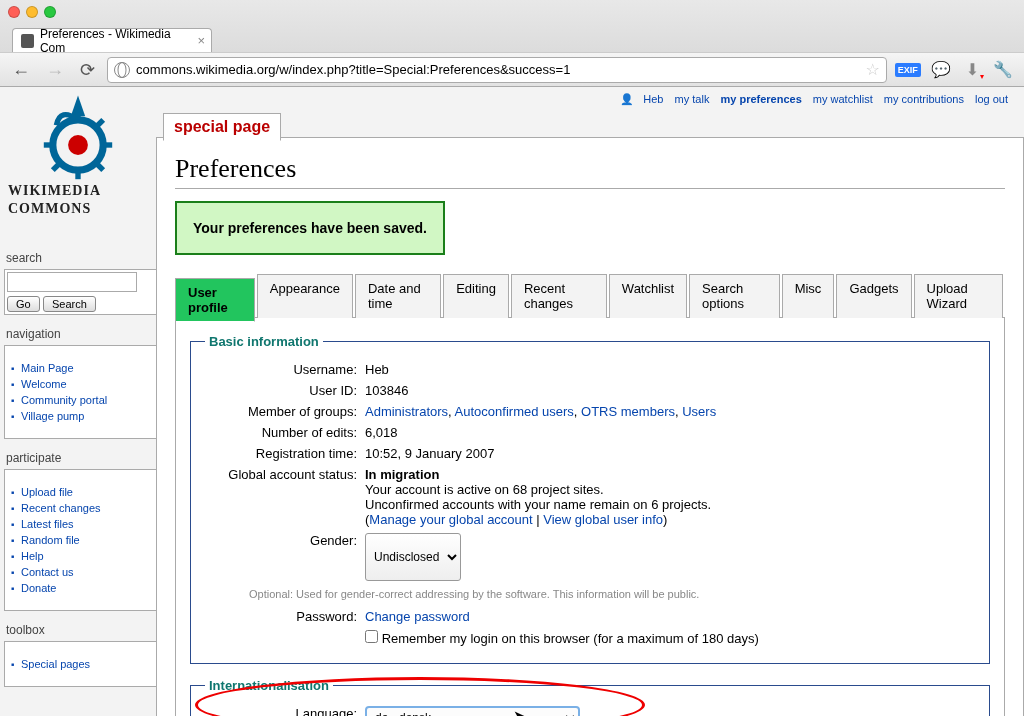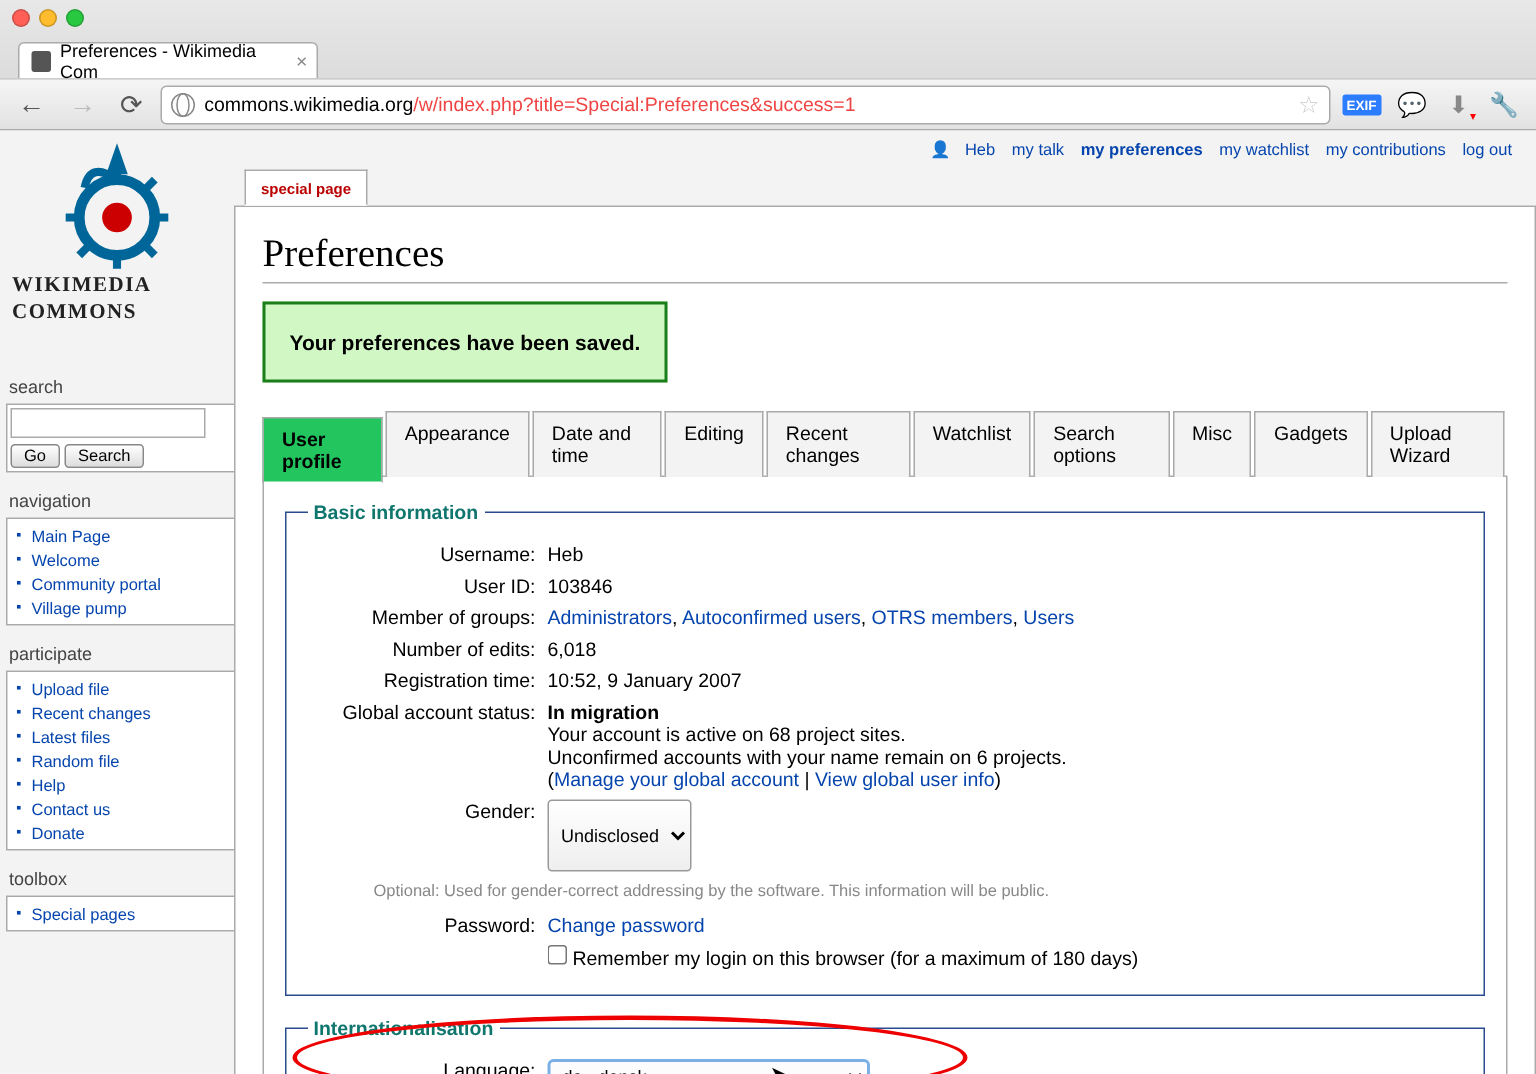--- a/index.html
+++ b/index.html
@@ -16,52 +16,52 @@
 .favicon { width: 14px; height: 14px; background: #555; border-radius: 2px; display:inline-block; }
 .btab .x { position: absolute; right: 6px; color: #888; font-size: 13px; }
 .toolbar { height: 34px; display: flex; align-items: center; padding: 0 8px; gap: 8px; background: linear-gradient(#f5f5f5,#e2e2e2); border-top: 1px solid #ccc; }
 .navbtn { color: #555; font-size: 18px; padding: 2px 4px; cursor: pointer; }
 .navbtn.disabled { color: #bbb; }
 .urlbox { flex: 1; display: flex; align-items: center; background: #fff; border: 1px solid #aaa; border-radius: 4px; height: 26px; padding: 0 6px; gap: 6px; }
 .globe { width: 16px; height: 16px; border: 1px solid #888; border-radius: 50%; display:inline-block; position:relative; }
 .globe::before { content:""; position:absolute; left:50%; top:-1px; bottom:-1px; width:7px; border:1px solid #888; border-radius:50%; transform:translateX(-50%); }
 .url { flex: 1; font-size: 13px; color: #333; white-space: nowrap; overflow: hidden; }
 .url .domain { color: #000; }
-.url .path { color: #ef4444; }
+.url .path { color: #000000; }
 .star { color: #ccc; font-size: 16px; }
 .exif { background: #2b7cff; color: #fff; font-size: 9px; font-weight: bold; padding: 2px 3px; border-radius: 2px; }
 .ticon { font-size: 16px; color: #888; padding: 0 3px; }
 .dl-icon { position:relative; }
 .dl-icon::after { content:"▾"; font-size:8px; color:red; position:absolute; right:-2px; bottom:-2px; }
 
 
 .page { background: #f3f3f3; height: calc(716px - 86px); position: relative; }
 .toplinks { text-align: right; padding: 6px 12px; font-size: 11px; }
 .toplinks a { color: #0645ad; text-decoration: none; margin: 0 4px; }
 .toplinks a.active { color: #0645ad; font-weight: bold; margin-top: 24px; }
 .toplinks .uicon { color: #c77; margin-right: 2px; }
 
 .logo { position: absolute; left: 8px; top: 4px; width: 140px; }
 .logo svg { display: block; margin: 0 auto; }
 .logo-text { font-family: Georgia, serif; font-size: 14px; font-weight: bold; letter-spacing: 1px; color: #222; margin-top: 2px; }
 
 .sidebar { position: absolute; left: 4px; top: 160px; width: 167px; font-size: 12px; }
 .sb-head { color: #444; padding: 4px 2px; }
-.sb-box { border: 1px solid #aaa; background: #fff; padding: 3px 6px; margin-bottom: 8px; }
+.sb-box { border: 1px solid #aaa; background: #fff; padding: 14px 6px; margin-bottom: 8px; }
 .sb-box ul { list-style: none; }
 .sb-box li { padding: 1px 0 1px 10px; position: relative; }
 .sb-box li::before { content: "■"; position: absolute; left: 0; font-size: 5px; color: #0645ad; top: 5px; }
 .sb-box a { color: #0645ad; text-decoration: none; font-size: 11px; }
 .search-box { padding: 2px; }
 .search-box input[type=text] { width: 130px; border: 1px solid #aaa; height: 20px; margin-bottom: 4px; }
 .sbtn { font-size: 11px; padding: 1px 8px; border: 1px solid #888; border-radius: 3px; background: linear-gradient(#fff,#ddd); cursor:pointer; }
 
 .content { margin-left: 156px; background: #fff; border: 1px solid #aaa; min-height: 100%; padding: 0 0 12px 0; position: relative; }
 .special-tab { position: absolute; top: -25px; left: 6px; border: 1px solid #aaa; border-bottom: 1px solid #fff; background: #fff; padding: 4px 10px; font-size: 12px; border-radius: 0; }
-.special-tab a { color: #ba0000; text-decoration: none; font-weight:bold; font-size:10px; }
+.special-tab a { color: #ba0000; text-decoration: none; font-weight:bold; font-size:16px; }
 
 .page-inner { padding: 10px 18px 0 18px; margin-top: 0; }
 .heading { font-family: Georgia, serif; font-size: 26px; font-weight: normal; border-bottom: 1px solid #aaa; padding: 6px 0 4px 0; margin-bottom: 12px; }
 .alert { border: 2px solid #1a7f1a; background: #d1f7c4; padding: 17px 16px; font-weight: bold; font-size: 14px; margin-bottom: 18px; display:inline-block; min-width: 265px; }
 
 .pref-tabs { display: flex; border-bottom: 1px solid #aaa; }
 .pref-tabs .t { border: 1px solid #aaa; border-bottom: none; background: #f3f3f3; padding: 6px 12px; font-size: 13px; margin-right: 2px; cursor: pointer; position: relative; top: 1px; }
 .pref-tabs .t.active { background: #22c55e; font-weight: bold; border-bottom: 1px solid #fff; top:5px; }
 
 .tab-content { border: 1px solid #aaa; border-top: none; padding: 16px 14px; }

